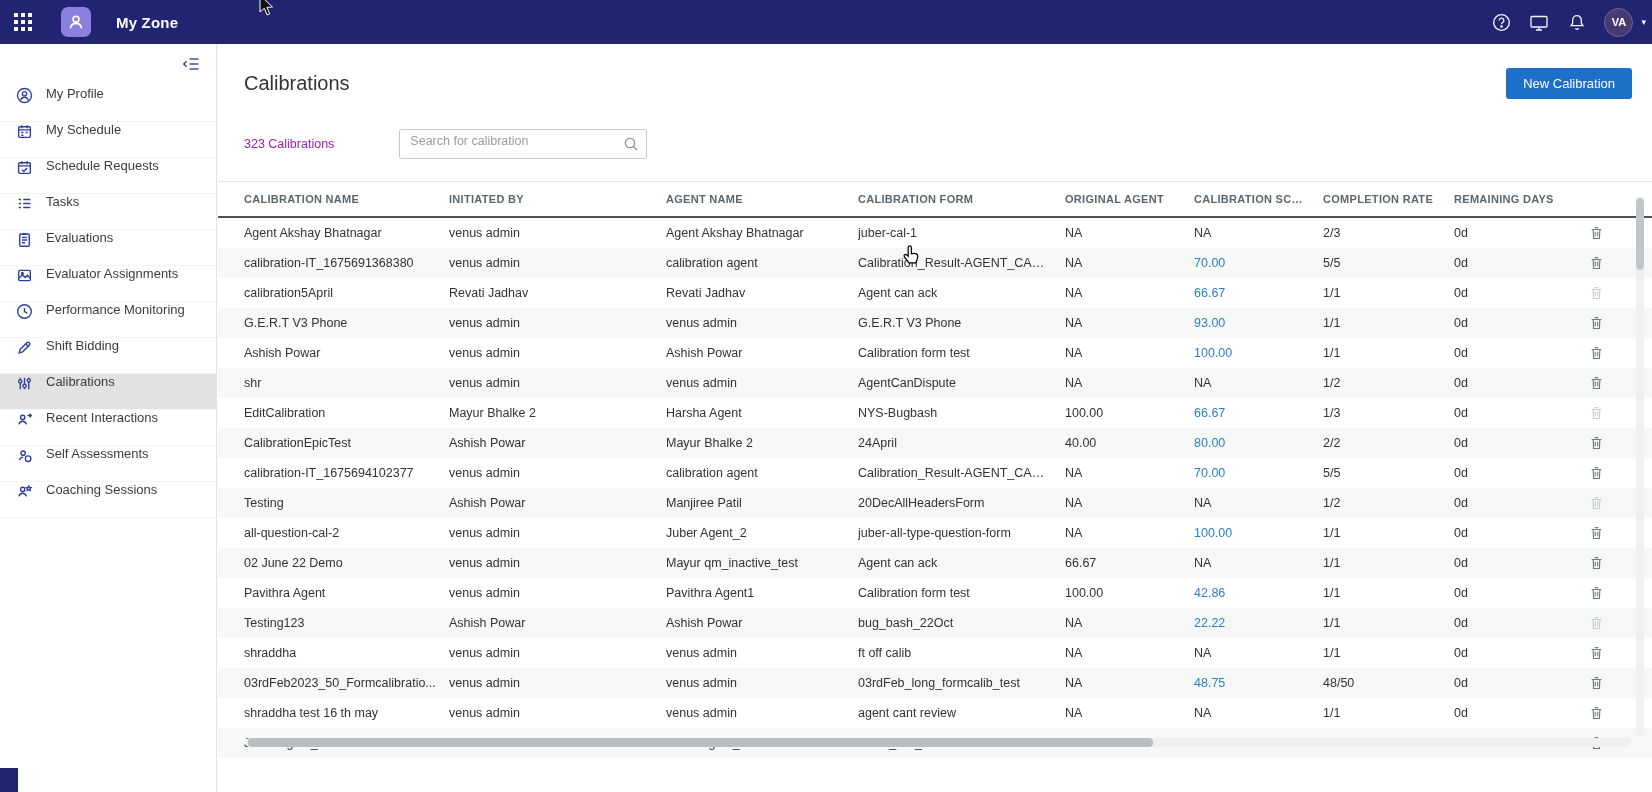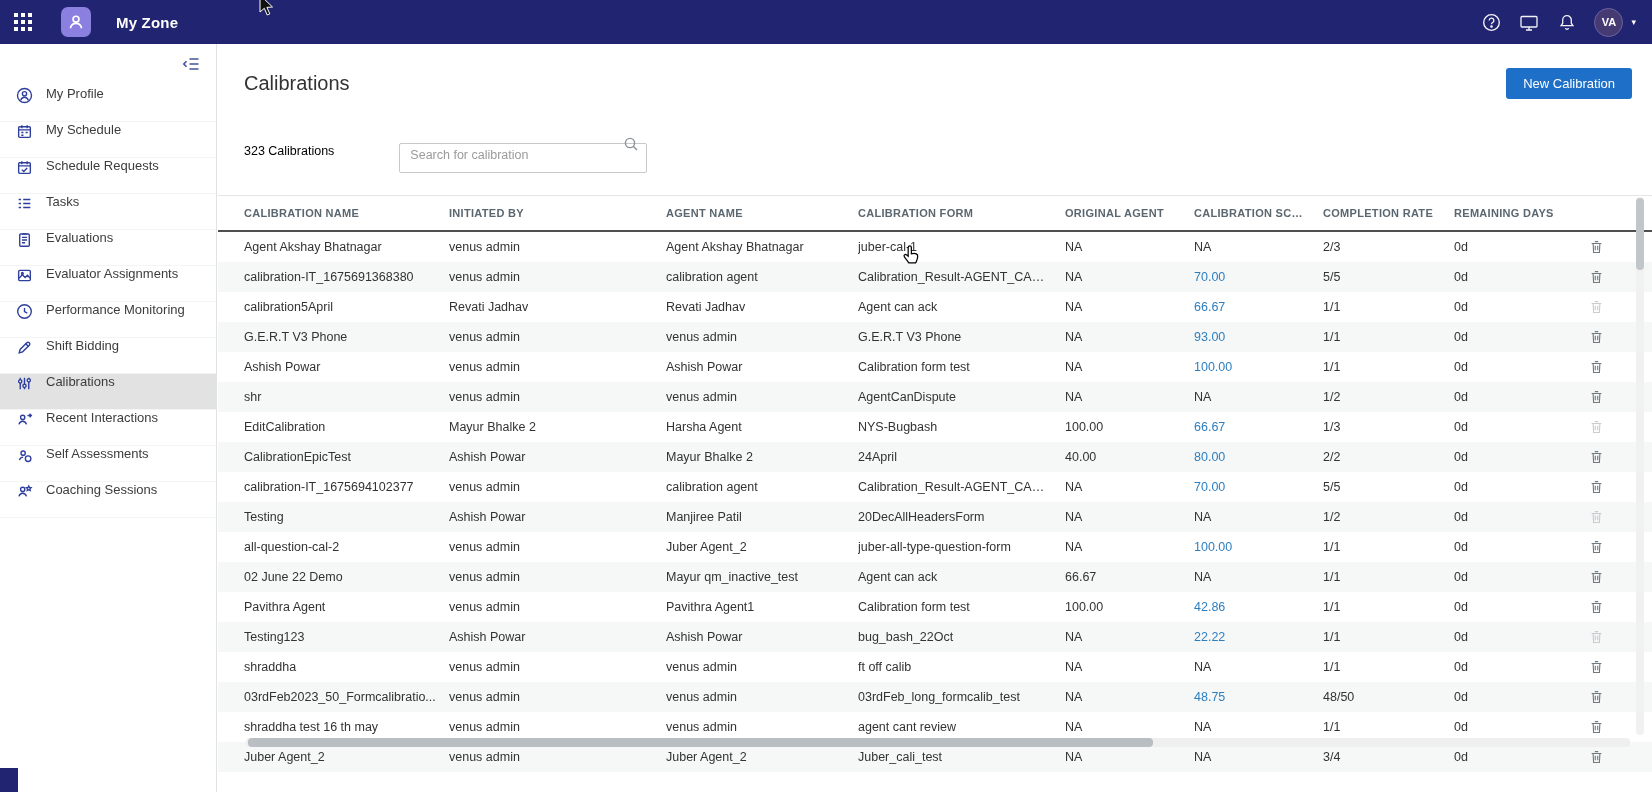--- a/index.html
+++ b/index.html
@@ -14,21 +14,21 @@
   .tb-grid { width:26px; height:26px; display:flex; align-items:center; justify-content:center; cursor:pointer; }
   .tb-appicon { width:30px; height:30px; border-radius:7px; background:#8b7fe0;
     display:flex; align-items:center; justify-content:center; }
   .tb-title { font-size:15px; font-weight:bold; letter-spacing:.2px; }
   .tb-logo { position:absolute; left:50%; top:50%; transform:translate(-50%,-50%);
     text-align:center; line-height:1.05;margin-top:44px; }
   .tb-logo .l1 { font-size:15px; font-weight:bold; }
   .tb-logo .l1 .one { display:inline-block; border:1.4px solid #fff; border-radius:9px;
     font-size:10px; padding:0 5px; vertical-align:2px; font-weight:bold; }
   .tb-logo .l2 { font-size:13px; font-weight:bold; letter-spacing:.5px; }
-  .tb-right { display:flex; align-items:center; gap:16px; padding-right:16px; }
+  .tb-right { display:flex; align-items:center; gap:16px; padding-right:6px; }
   .tb-icon { width:22px; height:22px; display:flex; align-items:center; justify-content:center; cursor:pointer; opacity:.95; }
   .tb-avatar { width:29px; height:29px; border-radius:50%; background:#453a72; border:1px solid #6c64a0;
     display:flex; align-items:center; justify-content:center; font-size:11px; font-weight:bold; }
   .tb-caret { font-size:9px; margin-left:-8px; }
 
   
   .sidebar { position:absolute; top:44px; left:0; width:217px; height:748px;
     background:#fff; border-right:1px solid #e2e2e2; z-index:20; }
   .sb-collapse { display:flex; justify-content:flex-end; padding:12px 16px 10px 0; color:#44549c; cursor:pointer; }
   .sb-menu { margin-top:4px; }
@@ -38,24 +38,24 @@
   .sb-icon { width:18px; height:18px; color:#2e3f9e; display:flex; align-items:center; justify-content:center; flex:0 0 18px; }
 
   
   .main { position:absolute; top:44px; left:218px; width:1434px; height:748px; background:#fff; }
   .page-head { display:flex; align-items:center; justify-content:space-between; padding:24px 20px 0 26px; }
   .page-title { font-size:20px; color:#333; font-weight:500; }
   .btn-primary { background:#1d6fc8; color:#fff; border:none; border-radius:3px;
     font-size:13px; padding:8px 17px; cursor:pointer; font-family:inherit; }
 
   .controls { display:flex; align-items:center; padding:0 0 0 26px; margin-top:30px; }
-  .count-label { font-size:12.5px; color:#000000; }
+  .count-label { font-size:12.5px; color:#a21caf; }
   .search-wrap { position:relative; margin-left:65px; }
   .search-input { width:248px; height:30px; border:1px solid #c9c9c9; border-radius:2px;
-    font-size:12.5px; padding:0 30px 6px 10px; color:#444; font-family:inherit;margin-top:14px; }
+    font-size:12.5px; padding:0 30px 6px 10px; color:#444; font-family:inherit; }
   .search-input::placeholder { color:#9b9b9b; }
   .search-icon { position:absolute; right:8px; top:7px; color:#8b9298; cursor:pointer; }
 
   
   .table { margin:22px 0 0 0; }
   .tgrid { display:grid; grid-template-columns:205px 217px 192px 207px 129px 129px 131px 135px 40px;
     align-items:center; padding-left:26px; }
   .thead { height:37px; border-top:1px solid #e6e6e6; border-bottom:2px solid #4f4f4f; }
   .th { font-size:11px; font-weight:bold; color:#5b6770; letter-spacing:.3px; cursor:pointer; }
   .trow { height:30px; font-size:12.5px; color:#333; cursor:default; }

